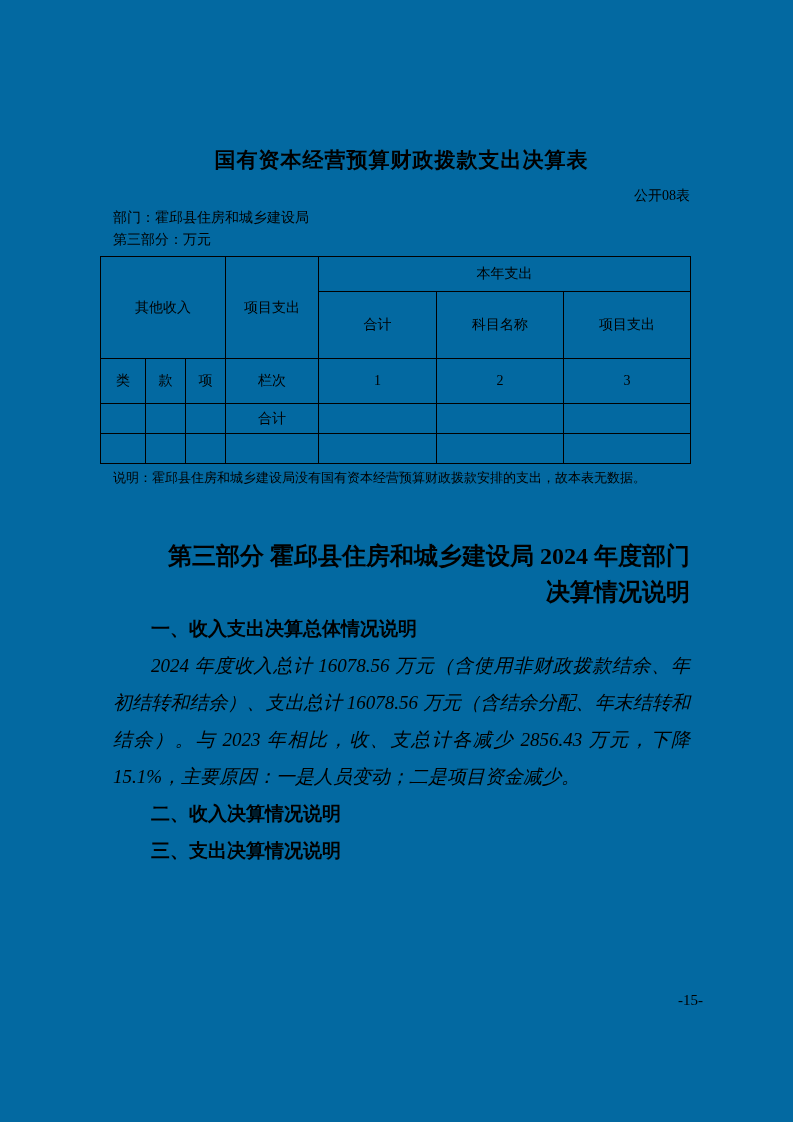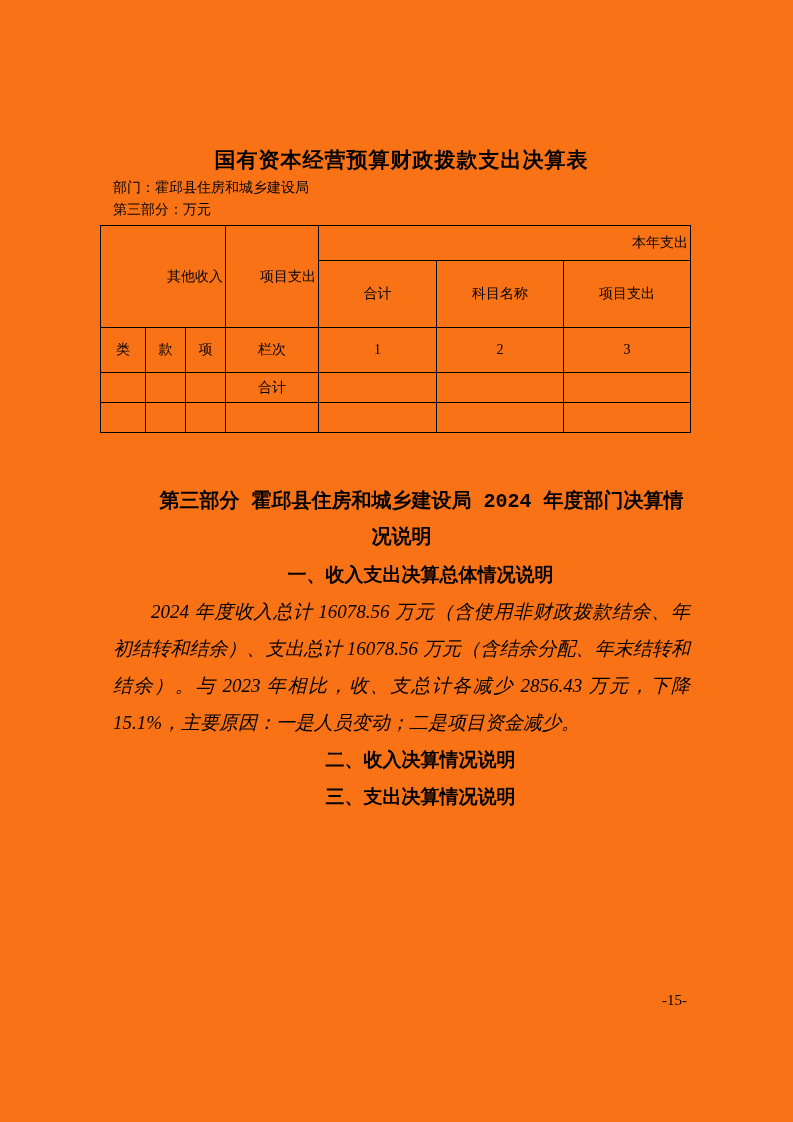--- a/index.html
+++ b/index.html
@@ -2,21 +2,21 @@
 <html><head>
 <meta charset="utf-8">
 <style>
   * { margin: 0; padding: 0; box-sizing: border-box; }
   html, body { background: #ffffff; }
   .page {
     position: relative;
     width: 793px;
     height: 1122px;
     margin: 0 auto;
-    background: #f97316;
+    background: #0369a1;
     color: #000000;
     font-family: "Liberation Serif", serif;
     overflow: hidden;
   }
   .content {
     padding: 146px 103px 0 113px;
   }
   .doc-title {
     text-align: center;
     font-family: "Liberation Sans", sans-serif;
@@ -26,88 +26,90 @@
   }
   .table-code {
     text-align: right;
     font-size: 14px;
     margin-top: 13px;
   }
   .meta-line {
     font-size: 14px;
     margin-top: 5px;
     line-height: 17px;
+    font-family: Liberation Mono, monospace;
   }
   table.budget {
     border-collapse: collapse;
     table-layout: fixed;
     width: 590px;
     margin-left: -13px;
     margin-top: 7px;
     font-size: 14px;
   }
   table.budget td {
     border: 1px solid #000;
     text-align: center;
     vertical-align: middle;
     padding: 2px;
     overflow: hidden;
   }
-  tr.r1 td { height: 35px; text-align: right; }
+  tr.r1 td { height: 35px; }
   tr.r2 td { height: 67px; }
   tr.r3 td { height: 45px; }
   tr.r4 td { height: 30px; }
   tr.r5 td { height: 30px; }
   .note-line {
     font-size: 13px;
     line-height: 18px;
     margin-top: 5px;
   }
   .body-area {
     margin-top: 51px;
     font-size: 19px;
     line-height: 37px;
     text-align: justify;
   }
   .part-heading {
-    font-family: Liberation Mono, monospace;
+    font-family: Liberation Serif, serif;
     font-weight: bold;
-    font-size: 20px;
+    font-size: 24px;
     line-height: 36px;
     text-indent: 2em;
-    text-align: center;
+    text-align: right;
   }
   .sec-heading {
     font-family: "Liberation Sans", sans-serif;
     font-weight: bold;
     font-size: 19px;
     line-height: 37px;
     text-indent: 2em;
-    text-align: center;
+    text-align: left;
   }
   .para {
     text-indent: 2em;
     line-height: 37px;
     font-style: italic;
   }
   .page-number {
     position: absolute;
-    right: 106px;
+    right: 90px;
     top: 992px;
     font-size: 15px;
   }
 </style>
 </head>
 <body>
 
 <div class="page">
   <div class="content">
 
     <div class="doc-title">国有资本经营预算财政拨款支出决算表</div>
 
+    <div class="table-code">公开08表</div>
 
     <div class="meta-line">部门：霍邱县住房和城乡建设局</div>
     <div class="meta-line">第三部分：万元</div>
 
     <table class="budget">
       <colgroup>
         <col style="width:45px">
           <col style="width:40px">
           <col style="width:40px">
         <col style="width:93px">
@@ -149,20 +151,21 @@
           <td></td>
           <td></td>
           <td></td>
           <td></td>
           <td></td>
           <td></td>
         </tr>
       </tbody>
     </table>
 
+    <div class="note-line">说明：霍邱县住房和城乡建设局没有国有资本经营预算财政拨款安排的支出，故本表无数据。</div>
 
     <div class="body-area">
       <div class="part-heading">第三部分 霍邱县住房和城乡建设局 2024 年度部门决算情况说明</div>
 
       <div class="sec-heading">一、收入支出决算总体情况说明</div>
       <p class="para">2024 年度收入总计 16078.56 万元（含使用非财政拨款结余、年初结转和结余）、支出总计 16078.56 万元（含结余分配、年末结转和结余）。与 2023 年相比，收、支总计各减少 2856.43 万元，下降 15.1%，主要原因：一是人员变动；二是项目资金减少。</p>
 
       <div class="sec-heading">二、收入决算情况说明</div>
 
       <div class="sec-heading">三、支出决算情况说明</div>

